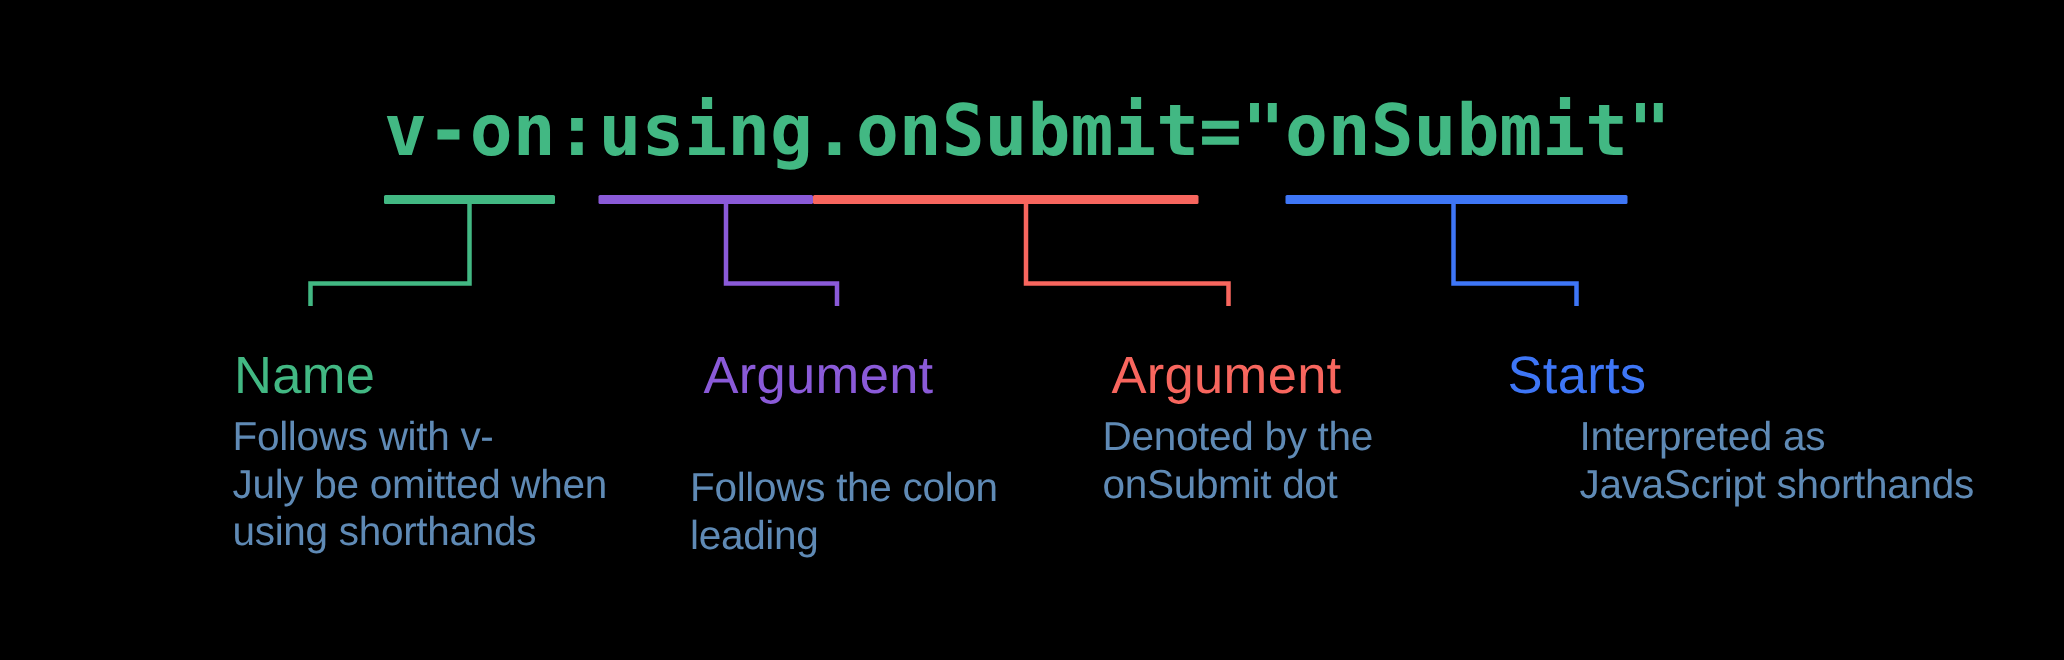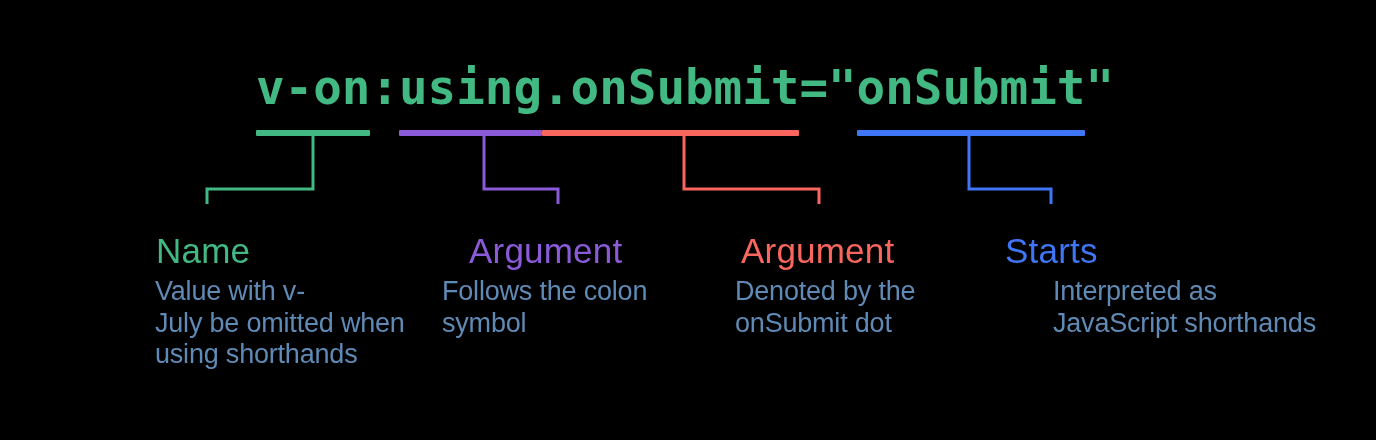--- a/index.html
+++ b/index.html
@@ -39,21 +39,21 @@
   .label-argument  { left:469px;  color:var(--purple); }
   .label-modifiers { left:741px;  color:var(--red); }
   .label-value     { left:1005px; color:var(--blue); }
   
   .col-desc {
     position:absolute; top:276px;
     font-size:27px; line-height:31.5px; font-weight:normal;
     color:var(--slate); letter-spacing:-0.2px;
   }
   .desc-name      { left:155px; }
-  .desc-argument  { left:442px; }
+  .desc-argument  { left:460px;margin-top:34px; }
   .desc-modifiers { left:735px; }
   .desc-value     { left:1005px;margin-left:48px; }
 </style>
 </head>
 <body>
 
 <div class="stage">
 
   <div class="code-line"><span class="seg bar seg-name">v-on</span><span class="seg">:</span><span class="seg bar seg-argument">using</span><span class="seg bar seg-modifiers">.onSubmit</span><span class="seg">="</span><span class="seg bar seg-value">onSubmit</span><span class="seg">"</span></div>
 
@@ -63,27 +63,27 @@
     <polyline points="684,135 684,189 819,189 819,204" style="stroke:var(--red)"></polyline>
     <polyline points="969,135 969,189 1051,189 1051,204" style="stroke:var(--blue)"></polyline>
   </svg>
 
   <div class="col-label label-name">Name</div>
   <div class="col-label label-argument">Argument</div>
   <div class="col-label label-modifiers">Argument</div>
   <div class="col-label label-value">Starts</div>
 
   <div class="col-desc desc-name">
-    <div>Value with v-</div>
+    <div>Follows with v-</div>
     <div>July be omitted when</div>
     <div>using shorthands</div>
   </div>
   <div class="col-desc desc-argument">
     <div>Follows the colon</div>
-    <div>symbol</div>
+    <div>leading</div>
   </div>
   <div class="col-desc desc-modifiers">
     <div>Denoted by the</div>
     <div>onSubmit dot</div>
   </div>
   <div class="col-desc desc-value">
     <div>Interpreted as</div>
     <div>JavaScript shorthands</div>
   </div>
 

